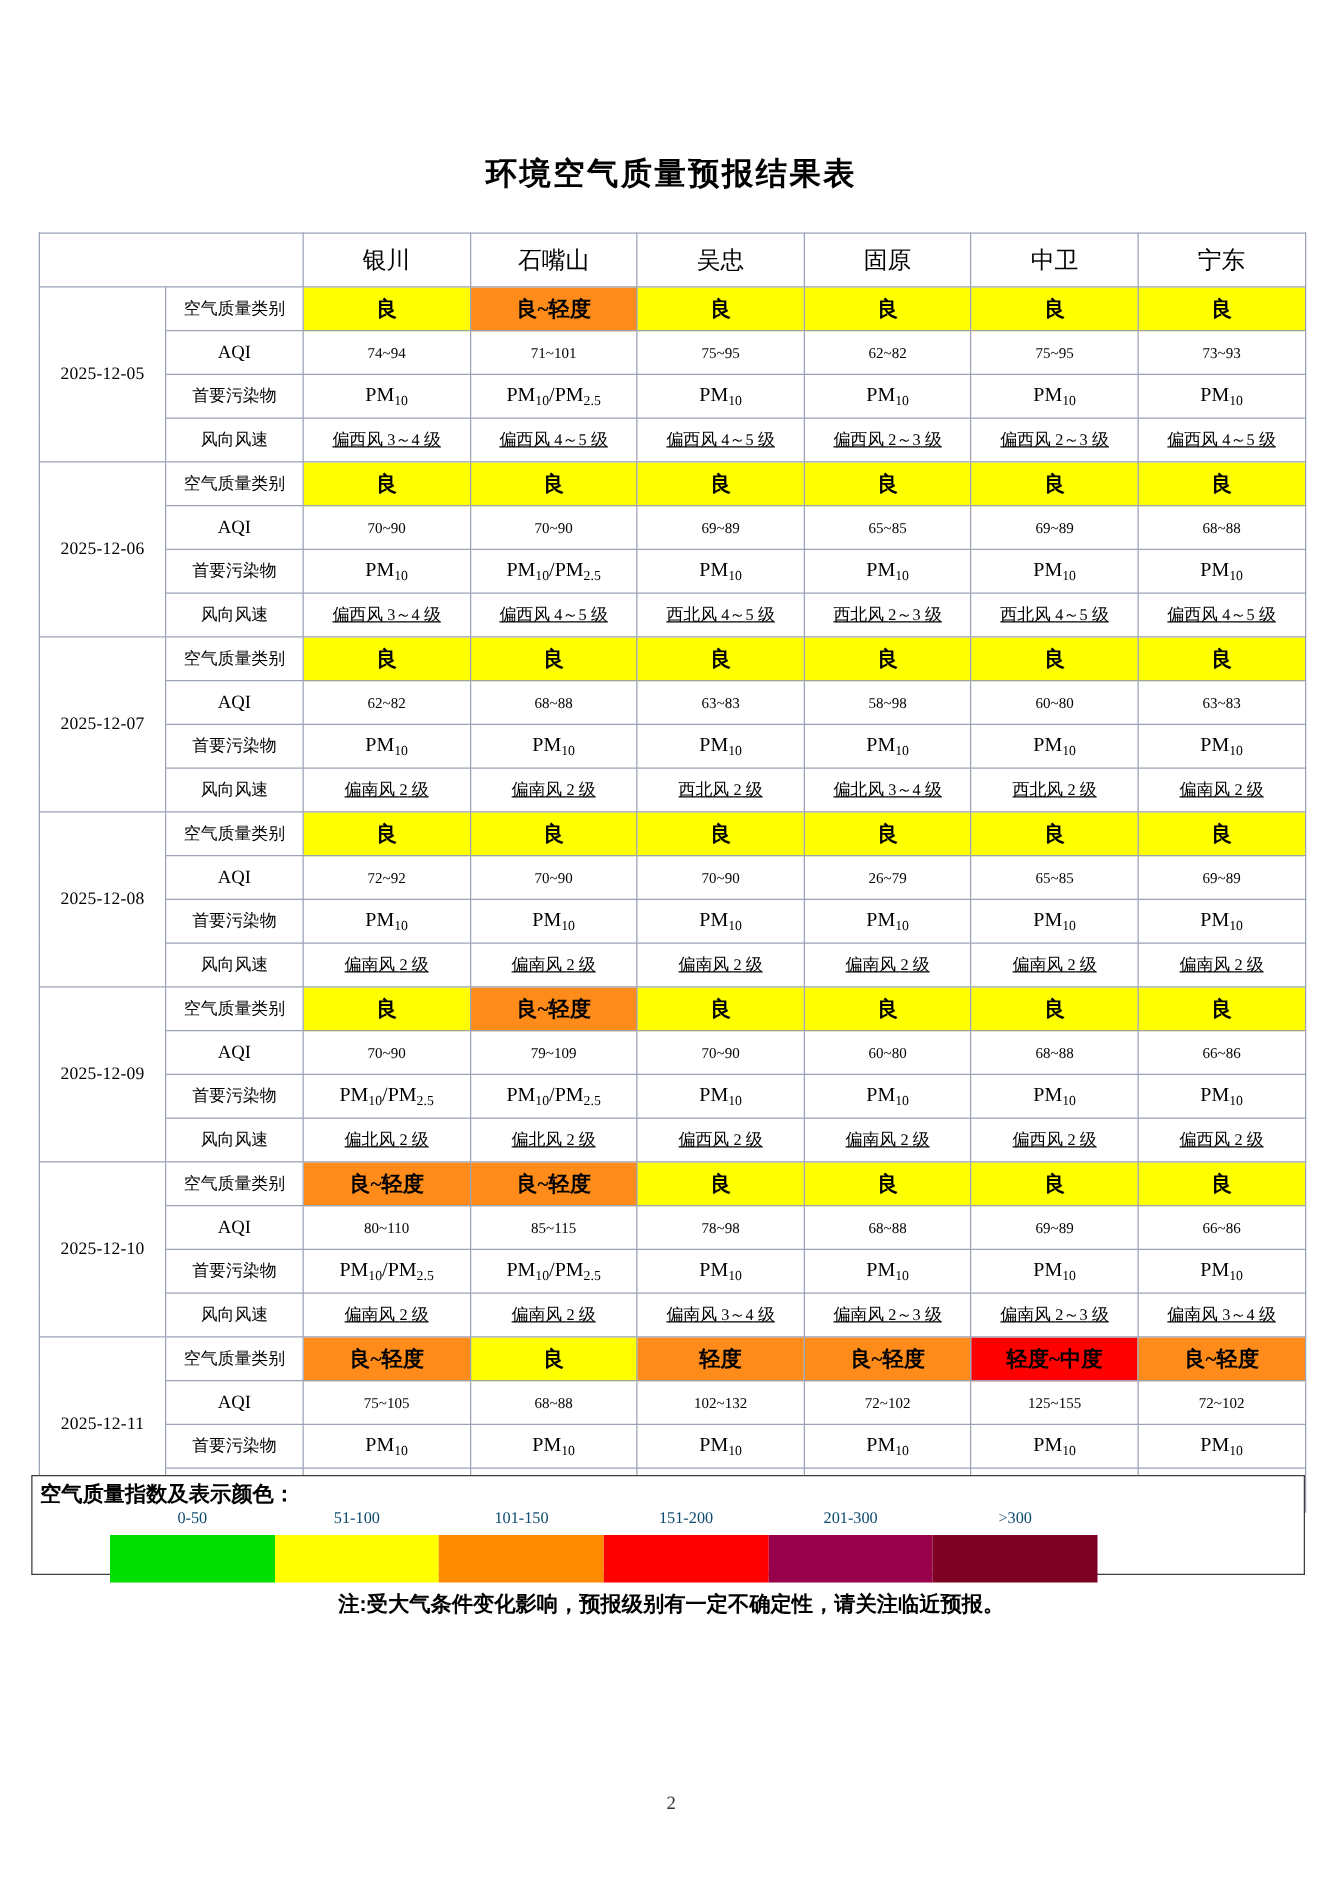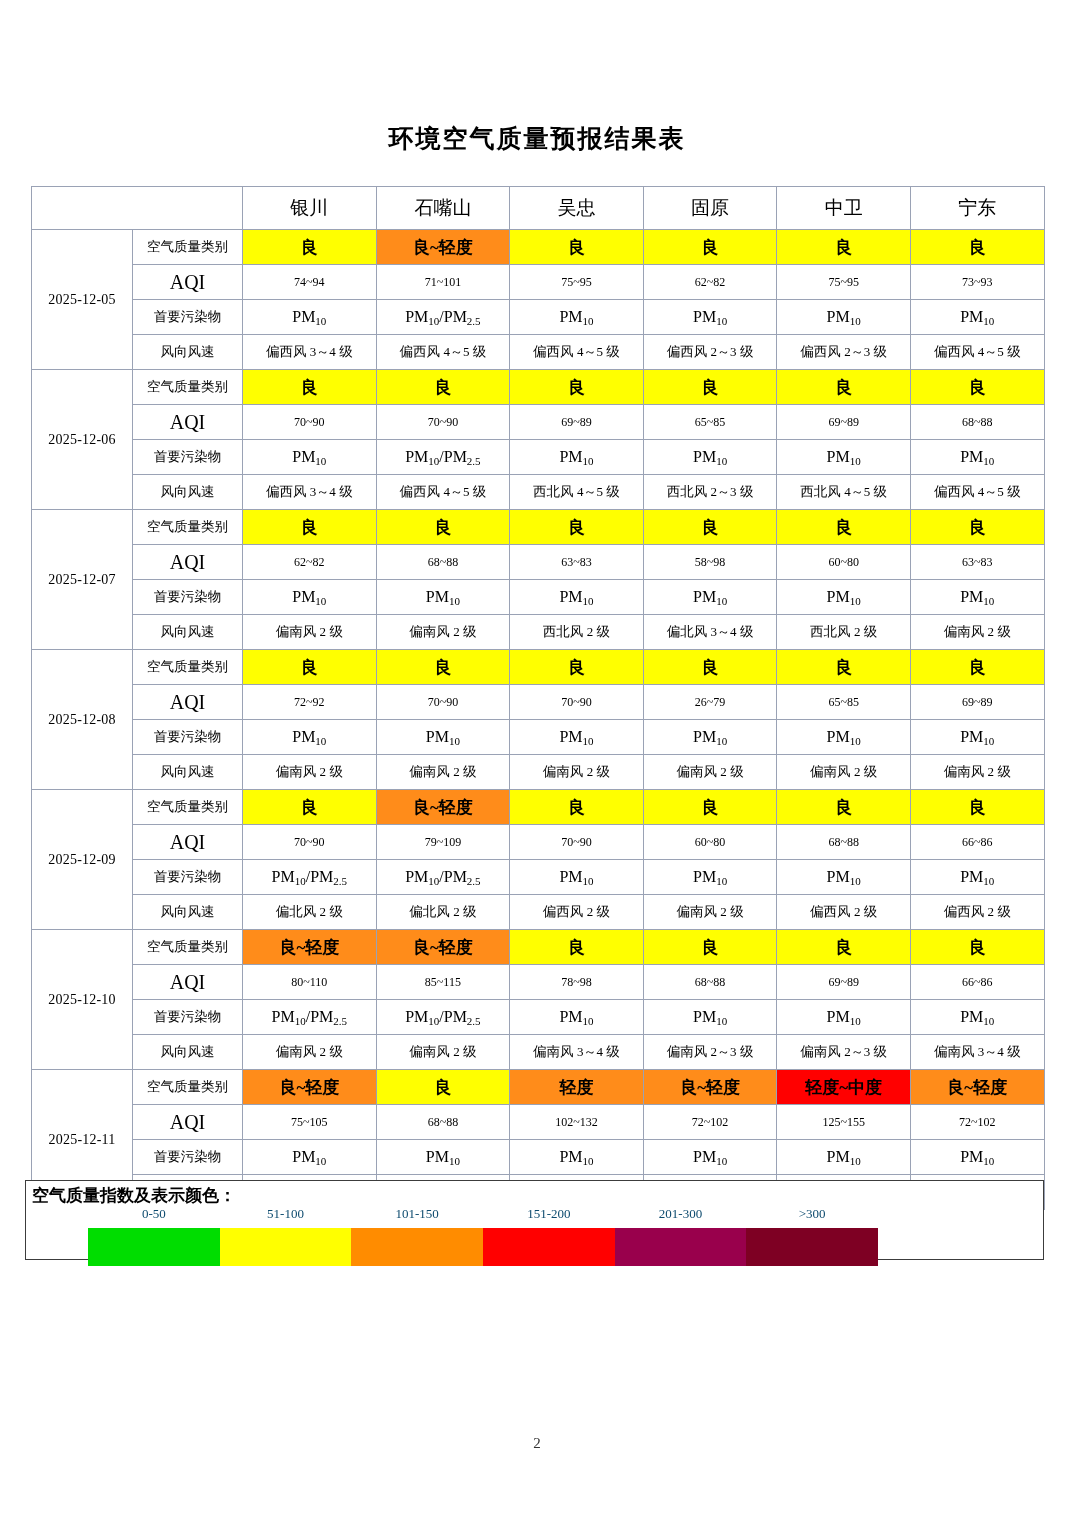--- a/index.html
+++ b/index.html
@@ -80,21 +80,21 @@
     white-space: nowrap;
   }
 
   
   td.metric {
     font-family: "Liberation Sans", "DejaVu Sans", sans-serif;
     font-size: 13.5px;
   }
   td.metric.aqi-label {
     font-family: "Liberation Serif", "DejaVu Serif", serif;
-    font-size: 20px;
+    font-size: 15px;
   }
 
   
   tr.r-cat td  { height: 34px; }
   tr.r-aqi td  { height: 34px; }
   tr.r-pol td  { height: 34px; }
   tr.r-wind td { height: 34px; }
 
   
   td.cat {
@@ -118,20 +118,21 @@
     vertical-align: baseline;
     position: relative;
     bottom: -3px;
   }
 
   
   td.wind {
     font-family: "Liberation Sans", "DejaVu Sans", sans-serif;
     font-size: 13.5px;
     white-space: nowrap;
+    text-decoration: underline;
   }
   td.wind .num {
     font-family: "Liberation Serif", "DejaVu Serif", serif;
     font-size: 13px;
   }
 
   
   tr.block-start td { border-top: 1px solid #4a5a80; }
   td.date-cell { border-right: 1px solid #9aa2b5; }
 
@@ -526,16 +527,17 @@
           <div class="seg-sw" style="background: rgb(153, 0, 76);"></div>
           <div class="seg-label">201-300</div>
         </div>
         <div class="legend-seg">
           <div class="seg-sw" style="background: rgb(126, 0, 35);"></div>
           <div class="seg-label">&gt;300</div>
         </div>
       </div>
   </div>
 
+  <div class="note">注:受大气条件变化影响，预报级别有一定不确定性，请关注临近预报。</div>
 
   <div class="page-num">2</div>
 
 </div>
 
 </body></html>

